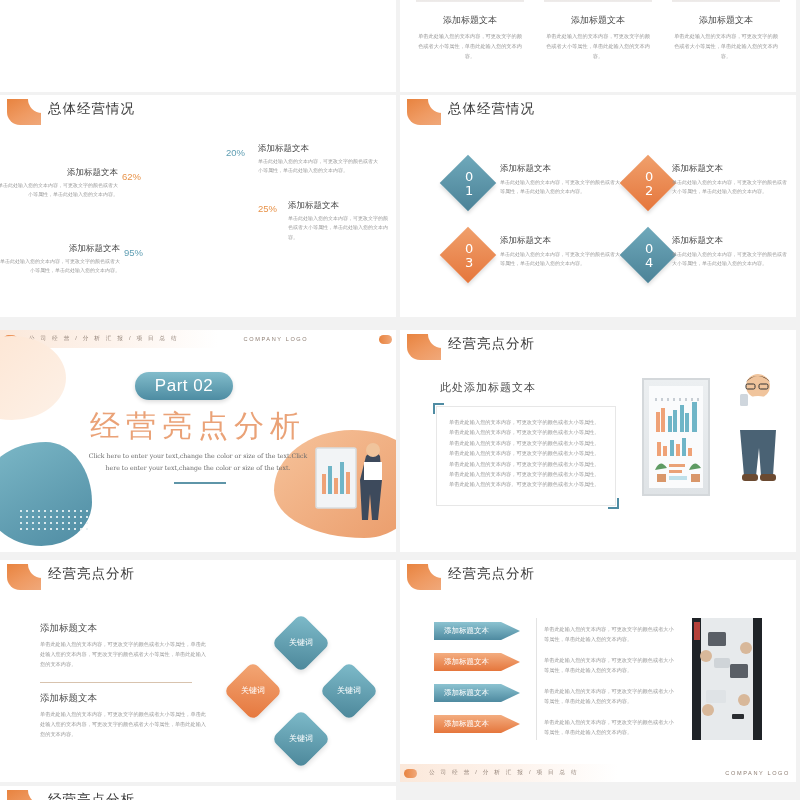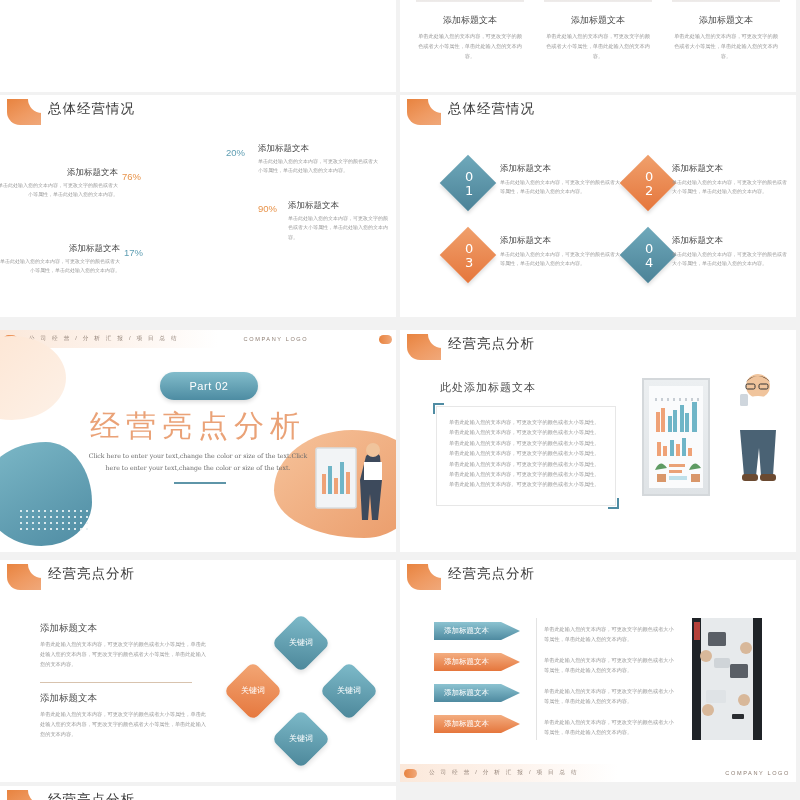--- a/index.html
+++ b/index.html
@@ -85,22 +85,22 @@
     background:linear-gradient(135deg,#fde4d1,#fdf1e7);}
   .blob-teal{ position:absolute; left:-18px; top:112px; width:110px; height:104px;
     background:linear-gradient(150deg,#7db9c8,#4f8ca3);
     border-radius:58% 42% 46% 54% / 48% 58% 42% 52%;}
   .dots{ position:absolute; left:18px; top:178px; width:72px; height:26px;
     background-image:radial-gradient(#e6f1f4 0.8px, transparent 0.9px);
     background-size:6px 6px; opacity:.9;}
   .blob-orange{ position:absolute; right:-28px; top:100px; width:150px; height:108px;
     background:linear-gradient(140deg,#f6c39b,#ea9a68);
     border-radius:52% 48% 40% 60% / 56% 44% 56% 44%;}
-  .part-pill{ position:absolute; left:160px; top:42px; width:98px; height:28px; border-radius:14px;
-    background:linear-gradient(180deg,#82bccb,#4d8ca2); color:#fff; font-size:11px;
+  .part-pill{ position:absolute; left:135px; top:42px; width:98px; height:28px; border-radius:14px;
+    background:linear-gradient(180deg,#82bccb,#4d8ca2); color:#fff; font-size:17px;
     display:flex; align-items:center; justify-content:center; letter-spacing:.5px;
     box-shadow:0 2px 4px rgba(0,0,0,.14);}
   .cover-h1{ position:absolute; left:0; right:0; top:76px; text-align:center;
     font-family:"DejaVu Serif",serif; font-size:30px; color:#eaa277; letter-spacing:6px;}
   .cover-p{ position:absolute; left:84px; width:228px; top:120px; text-align:center;
     font-size:6.2px; color:#6b6b6b; line-height:1.95; font-family:"DejaVu Serif",serif;}
   .cover-rule{ position:absolute; left:174px; top:152px; width:52px; height:1.6px; background:#5e95a8;}
   .cover-man{ position:absolute; right:4px; bottom:18px; width:78px; height:96px;}
 
   
@@ -180,33 +180,33 @@
     <div class="ribbon"></div>
     <div class="s-title">总体经营情况</div>
 
 
     <div class="pct" style="left:226px;top:52px;color:#5f9eb3;">20%</div>
     <div class="lbl ta-l" style="left:258px;top:48px;">
       <h4>添加标题文本</h4>
       <p>单击此处输入您的文本内容，可更改文字的颜色或者大小等属性，单击此处输入您的文本内容。</p>
     </div>
 
-    <div class="pct" style="left:122px;top:76px;color:#e8934a;">76%</div>
+    <div class="pct" style="left:122px;top:76px;color:#e8934a;">62%</div>
     <div class="lbl ta-r" style="left:-4px;top:72px;">
       <h4>添加标题文本</h4>
       <p>单击此处输入您的文本内容，可更改文字的颜色或者大小等属性，单击此处输入您的文本内容。</p>
     </div>
 
-    <div class="pct" style="left:258px;top:108px;color:#e8934a;">90%</div>
+    <div class="pct" style="left:258px;top:108px;color:#e8934a;">25%</div>
     <div class="lbl ta-l" style="left:288px;top:105px;width:104px;">
       <h4>添加标题文本</h4>
       <p>单击此处输入您的文本内容，可更改文字的颜色或者大小等属性，单击此处输入您的文本内容。</p>
     </div>
 
-    <div class="pct" style="left:124px;top:152px;color:#5f9eb3;">17%</div>
+    <div class="pct" style="left:124px;top:152px;color:#5f9eb3;">95%</div>
     <div class="lbl ta-r" style="left:-2px;top:148px;">
       <h4>添加标题文本</h4>
       <p>单击此处输入您的文本内容，可更改文字的颜色或者大小等属性，单击此处输入您的文本内容。</p>
     </div>
   </div>
 
   <div class="slide col-r" style="top:95px;">
     <div class="ribbon"></div>
     <div class="s-title">总体经营情况</div>
 

